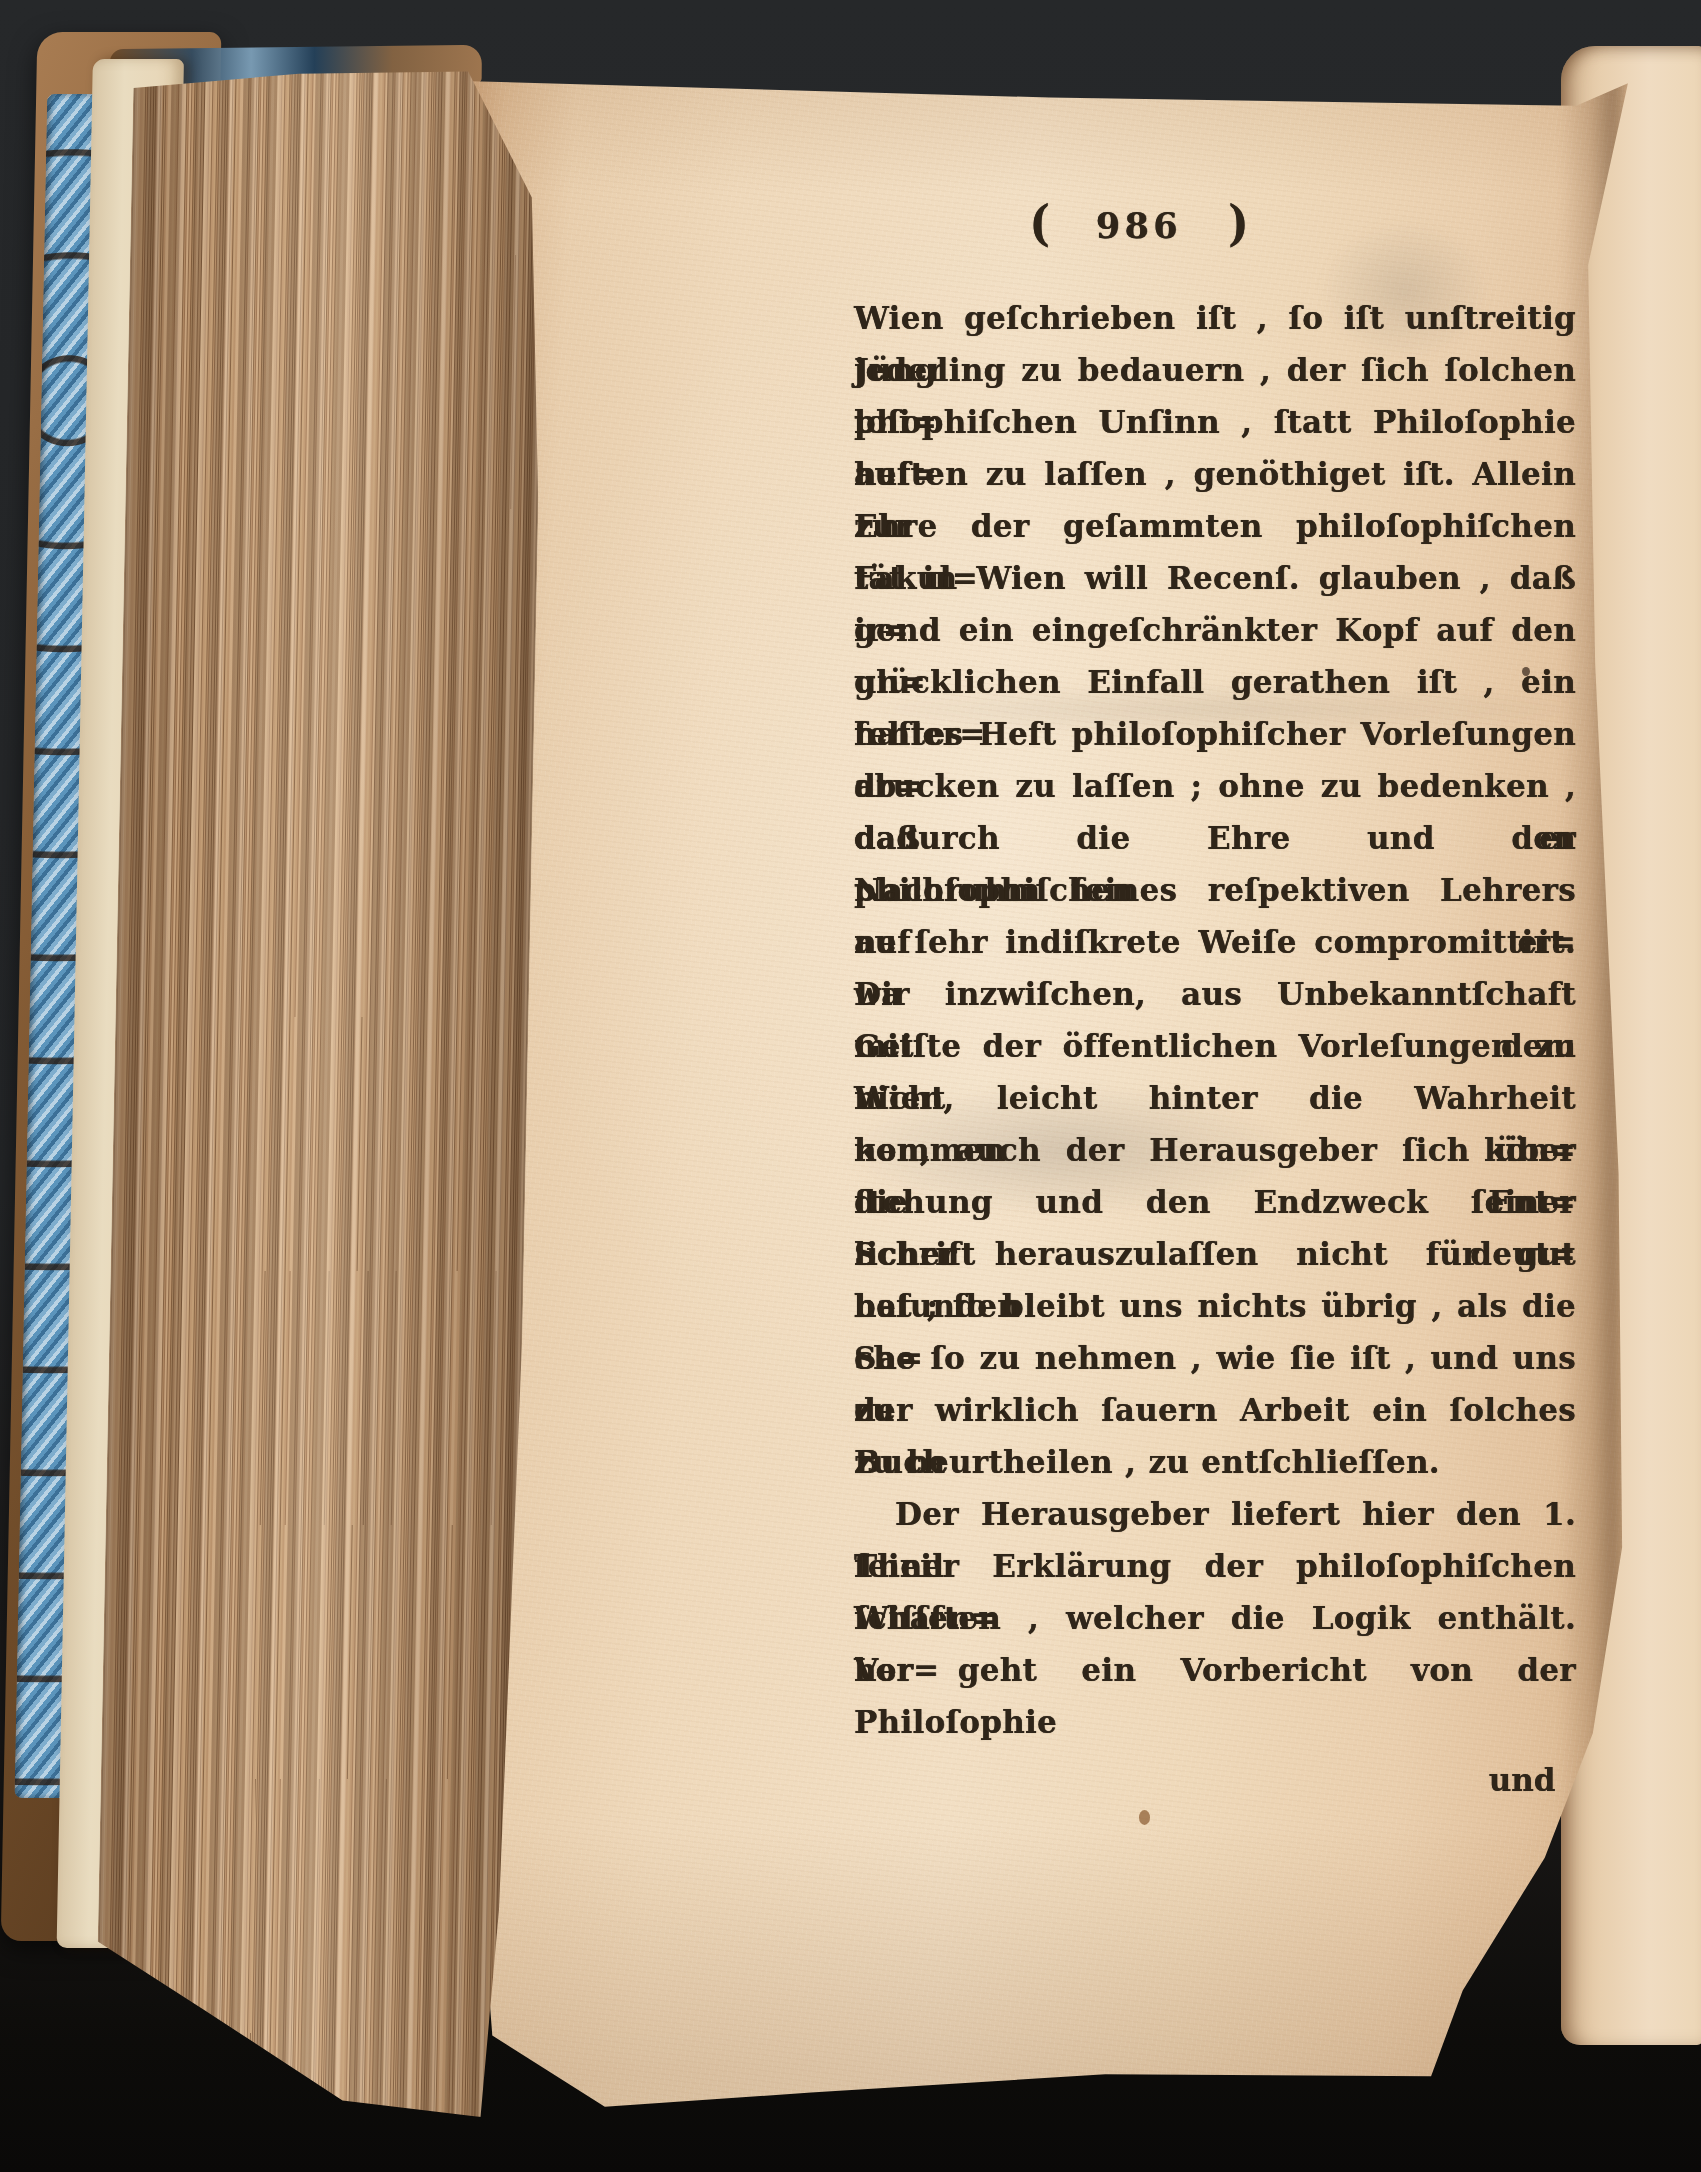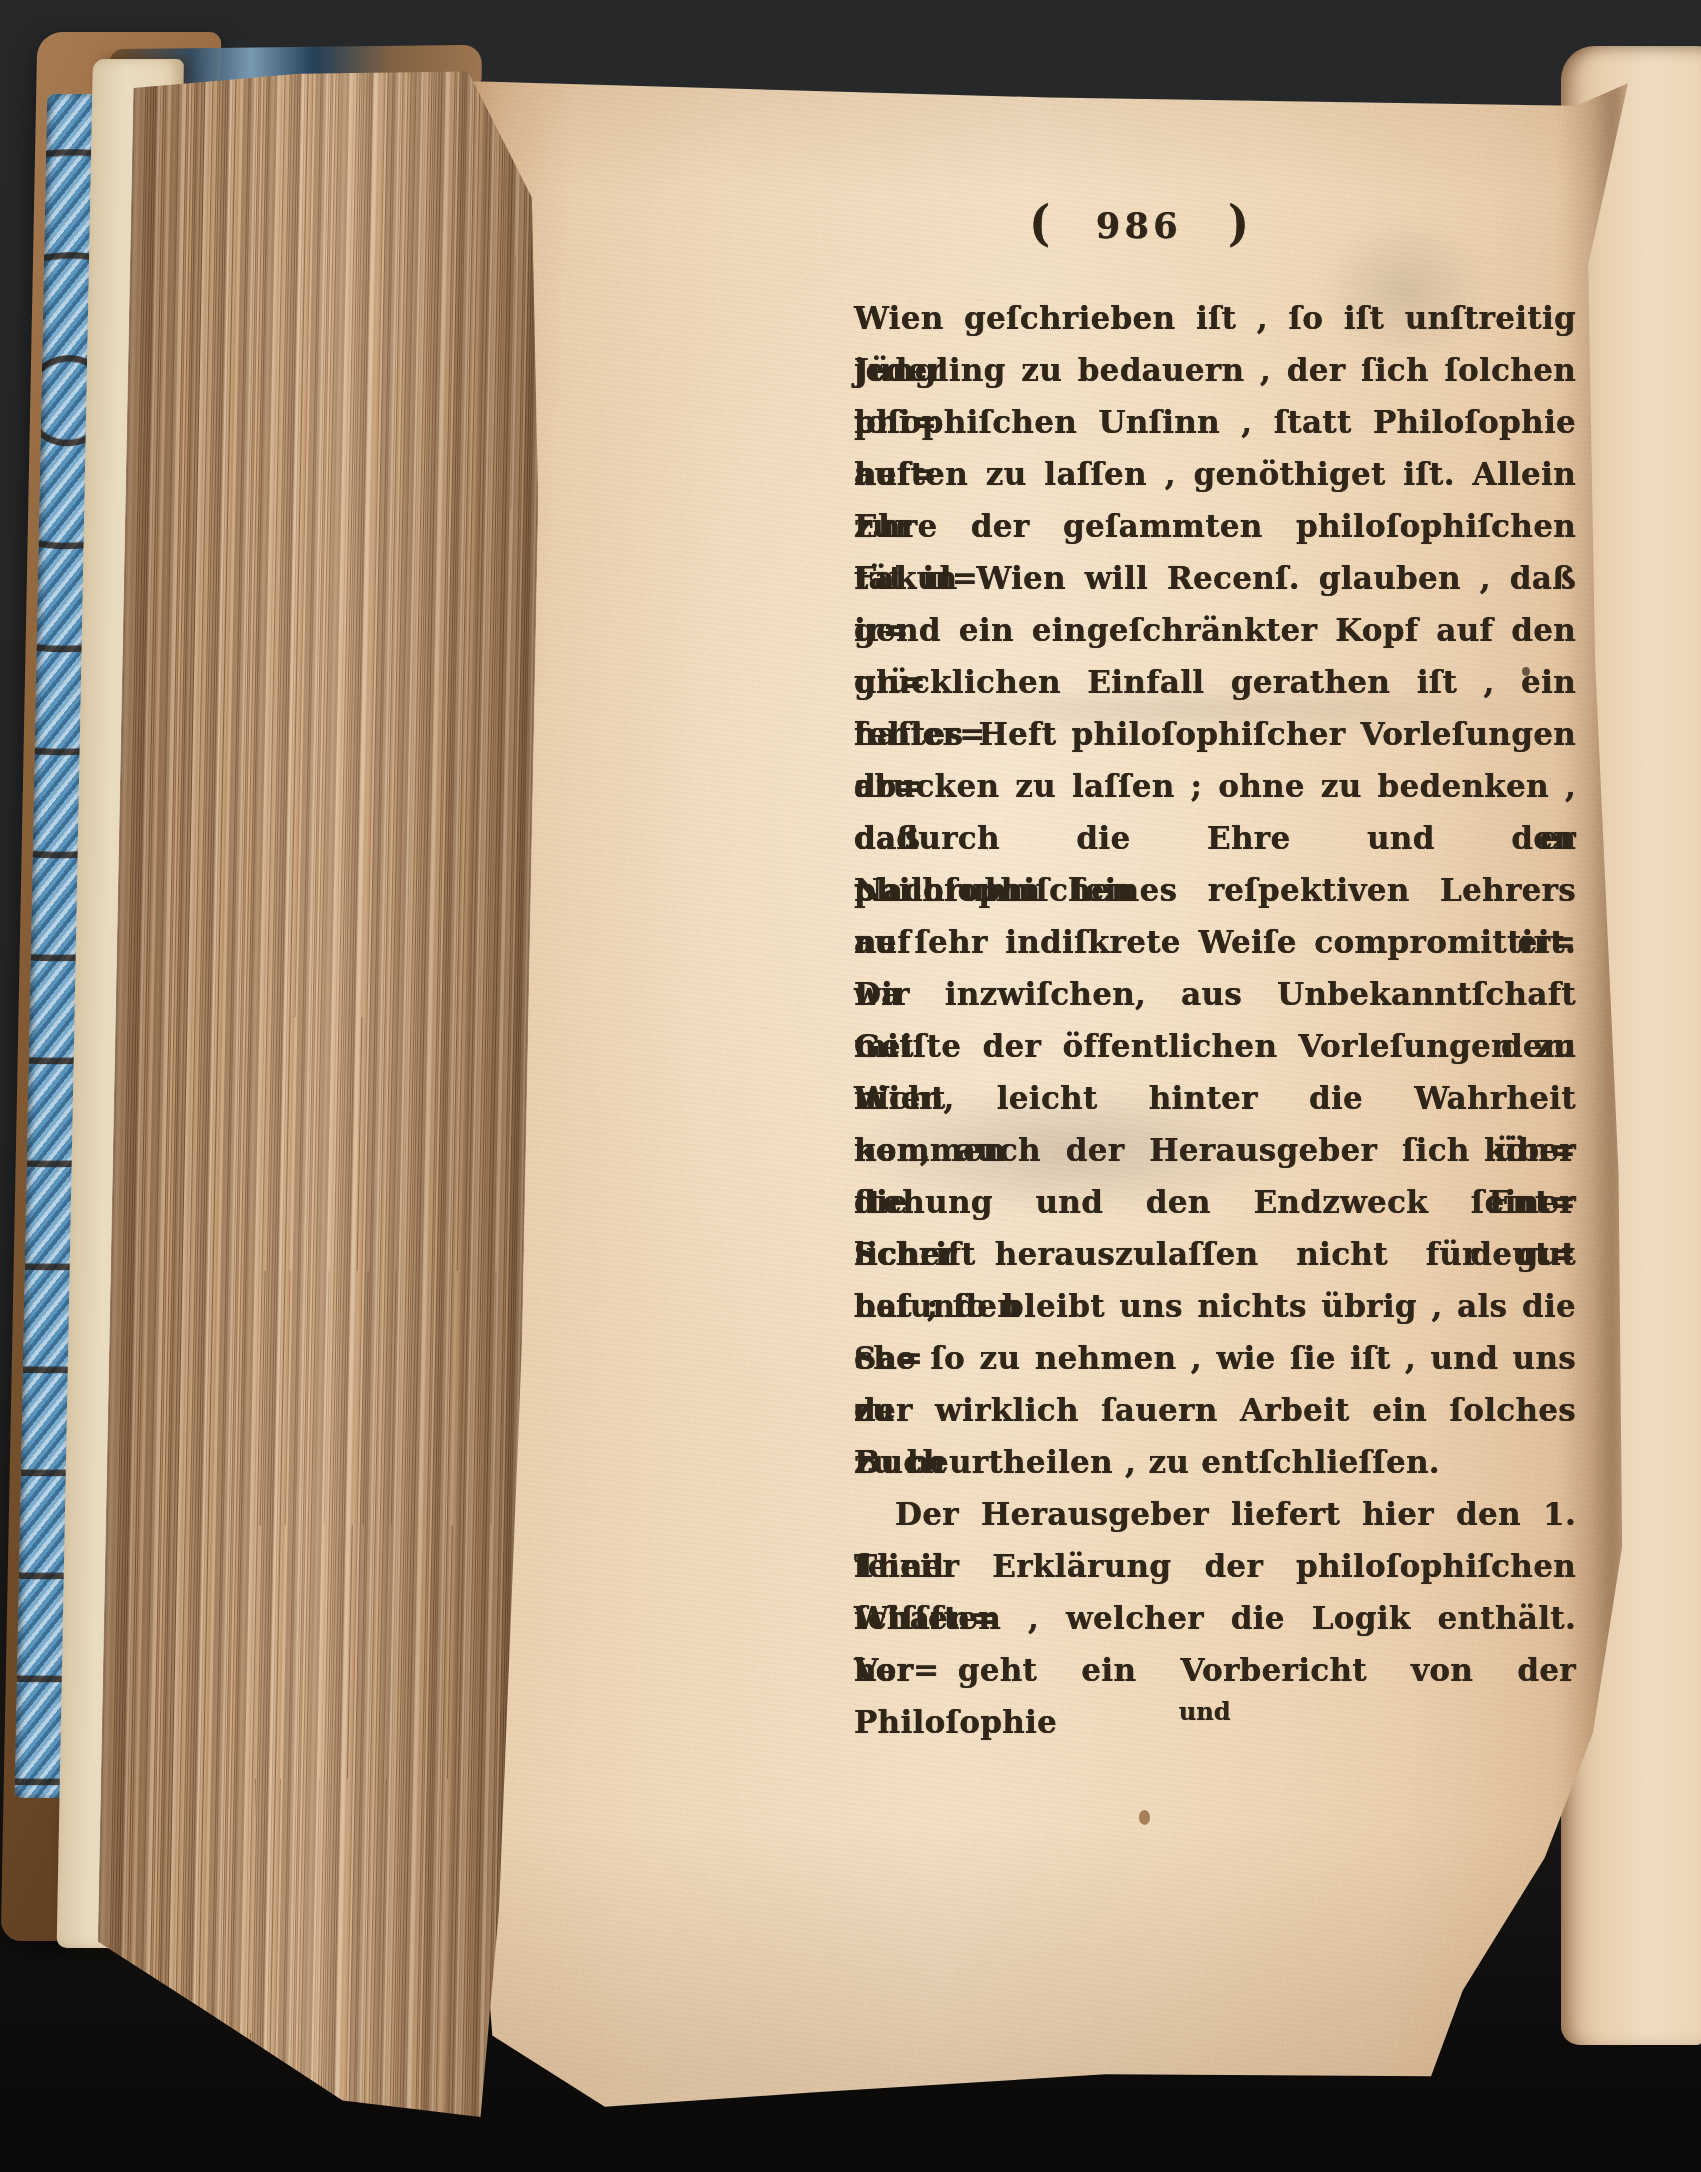--- a/index.html
+++ b/index.html
@@ -84,23 +84,23 @@
   .pagenum .paren{font-size:43px;line-height:1;transform:scaleY(1.12);}
   .pagenum .num{font-size:35px;letter-spacing:4.4px;}
   .text-col{position:absolute;left:391px;top:221px;width:722px;}
   .tline{
     height:52px;line-height:52px;font-size:31px;font-weight:700;
     letter-spacing:0.3px;word-spacing:1.1px;white-space:nowrap;
   }
   .tline.just{white-space:normal;text-align:justify;text-align-last:justify;text-justify:inter-word;}
   .tline.ind{text-indent:41px;}
   .catchword{
-    position:absolute;left:391px;top:1615px;width:722px;height:52px;line-height:52px;
-    text-align:center;padding-right:20.6px;box-sizing:border-box;
-    font-size:24px;font-weight:700;
+    position:absolute;left:391px;top:1683px;width:722px;height:52px;line-height:52px;
+    text-align:right;padding-right:20.6px;box-sizing:border-box;
+    font-size:31px;font-weight:700;
   }
 
   
   .stack{
     position:absolute;left:134px;top:53px;width:413px;height:2064px;
     transform:skewX(-1.1deg);transform-origin:0 0;
     background-color:#b08a64;
     background-image:
       linear-gradient(90deg, rgba(62,38,20,0.38) 0%, rgba(62,38,20,0.08) 14%, rgba(255,238,214,0.16) 52%, rgba(70,44,24,0.18) 86%, rgba(50,30,15,0.32) 100%),
       repeating-linear-gradient(90deg, rgba(255,235,210,0.28) 0 5.2px, rgba(0,0,0,0) 5.2px 14px, rgba(72,48,28,0.25) 14px 24px),

